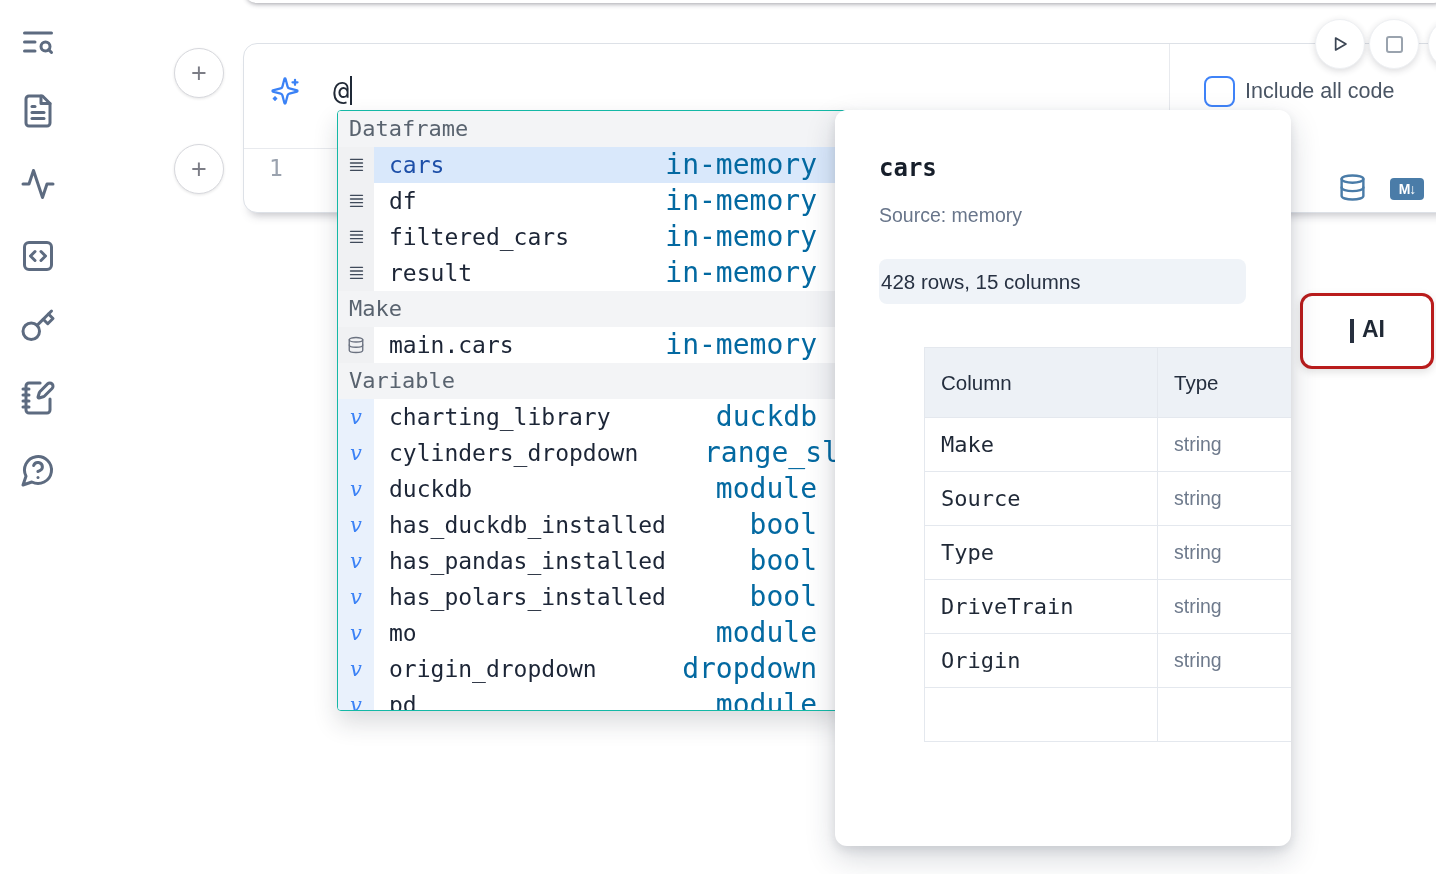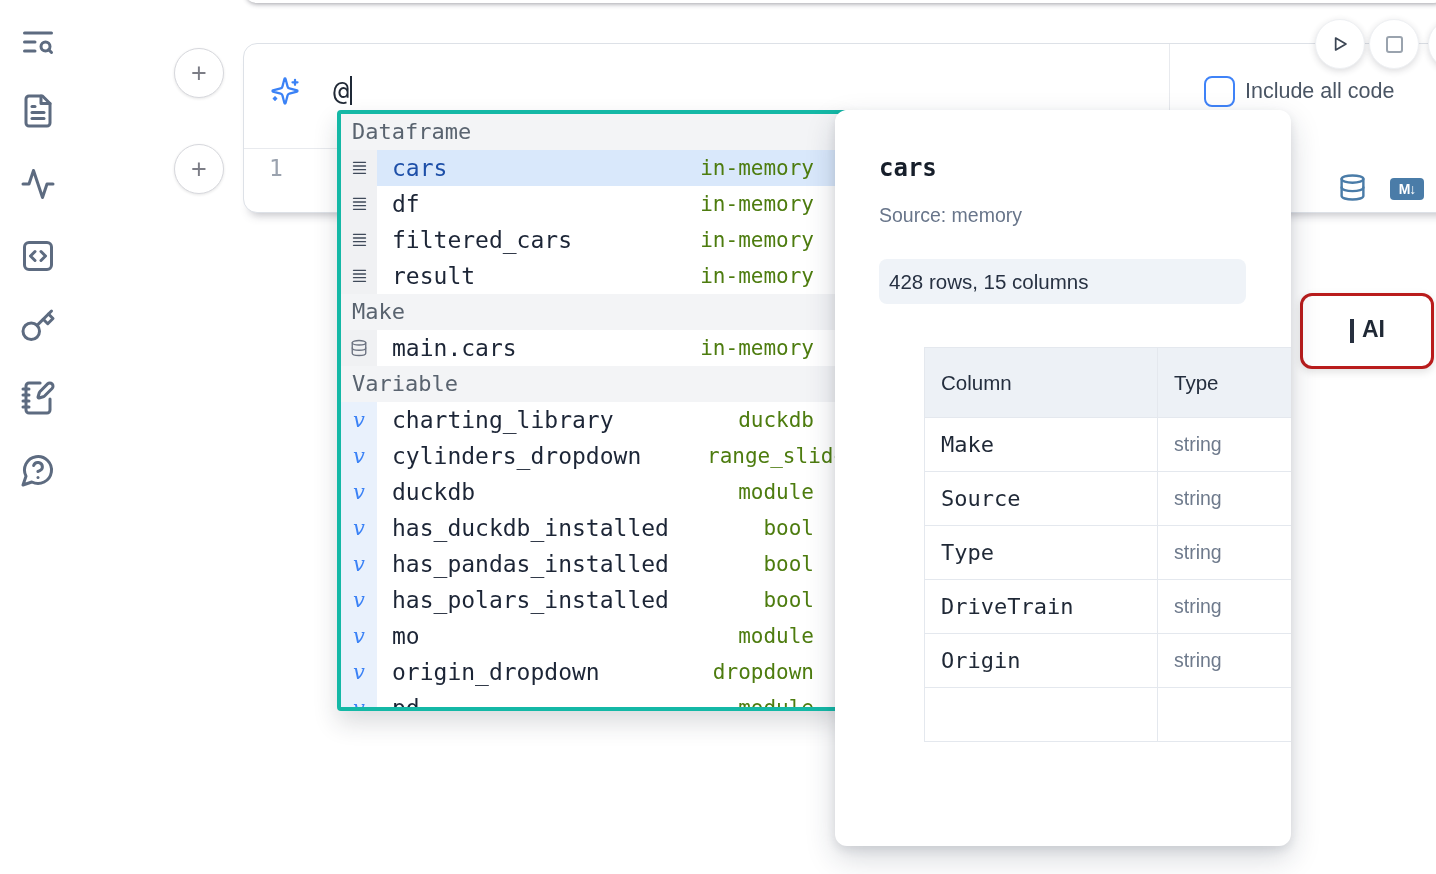--- a/index.html
+++ b/index.html
@@ -39,48 +39,48 @@
     letter-spacing:-1px;cursor:pointer;}
 
   
   .circ-btn{position:absolute;top:19px;width:48px;height:48px;border-radius:50%;background:#fff;
     border:1px solid #eef0f3;box-shadow:0 2px 7px rgba(30,30,45,.16);display:flex;align-items:center;
     justify-content:center;z-index:3;cursor:pointer;}
   .stop-sq{width:17px;height:17px;border:2.2px solid #9aa3ae;border-radius:3px;box-sizing:border-box;}
 
   
   .ac{position:absolute;left:337px;top:110px;width:510px;height:601px;background:#fff;
-    border:4px solid #14b8a6;border-radius:4px;box-shadow:0 12px 24px rgba(30,35,50,.16);
+    border:1px solid #14b8a6;border-radius:4px;box-shadow:0 12px 24px rgba(30,35,50,.16);
     overflow:hidden;z-index:4;box-sizing:border-box;}
   .ac-hdr{height:36px;line-height:36px;background:#f3f4f6;color:#59636f;font-size:22px;
     padding-left:11px;font-family:"DejaVu Sans Mono",monospace;}
   .ac-row{height:36px;display:flex;cursor:pointer;}
   .gut{width:36px;display:flex;align-items:center;justify-content:center;flex:none;}
   .g-df{background:#f0f1f3;}
   .g-var{background:#e9f1fc;}
   .ac-main{flex:1;position:relative;height:36px;}
   .ac-main.sel{background:#d9e8fb;}
   .nm{position:absolute;left:15px;top:0;line-height:36px;font-size:23px;color:#1c2536;
     font-family:"DejaVu Sans Mono",monospace;white-space:pre;}
   .sel .nm{color:#1d4fa8;}
-  .tp{position:absolute;right:29px;top:0;line-height:36px;font-size:21px;color:#4d7c0f;
+  .tp{position:absolute;right:29px;top:0;line-height:36px;font-size:28px;color:#0369a1;
     font-family:"DejaVu Sans Mono",monospace;white-space:pre;}
   .tp.ovf{right:auto;left:330px;}
   .rows-ic{width:19px;height:16px;color:#3f4a5a;}
   .db-ic-sm{width:18px;height:20px;color:#6b7280;}
   .v-ic{font-family:"DejaVu Serif",serif;font-style:italic;font-size:21px;color:#3b82f6;line-height:1;}
 
   
   .panel{position:absolute;left:835px;top:110px;width:456px;height:736px;background:#fff;border-radius:12px;
     box-shadow:0 4px 10px rgba(30,40,60,.10),0 12px 30px rgba(30,40,60,.18);z-index:5;overflow:hidden;}
   .pv-title{position:absolute;left:44px;top:44px;font-size:24px;font-weight:bold;color:#161e2a;
     font-family:"DejaVu Sans Mono",monospace;}
   .pv-src{position:absolute;left:44px;top:94px;font-size:19.5px;color:#68758a;}
   .pv-badge{position:absolute;left:44px;top:149px;width:367px;height:45px;background:#eff3f8;border-radius:8px;
-    box-sizing:border-box;padding-left:10px;line-height:45px;font-size:20.5px;color:#273142;}
+    box-sizing:border-box;padding-left:2px;line-height:45px;font-size:20.5px;color:#273142;}
   .pv-tblwrap{position:absolute;left:44px;top:237px;width:367px;height:466px;overflow:hidden;margin-left:45px;}
   table.pv{border-collapse:collapse;width:367px;table-layout:fixed;}
   table.pv td,table.pv th{border:1px solid #e4e8ee;box-sizing:border-box;padding:0 0 0 16px;text-align:left;}
   table.pv th{height:70px;background:#edf1f6;font-size:20.5px;font-weight:normal;color:#242e3e;}
   table.pv td{height:54px;background:#fff;}
   td.cname{font-family:"DejaVu Sans Mono",monospace;font-size:22px;color:#1f2836;}
   td.ctype{font-size:19.5px;color:#6e7a8c;}
   .colA{width:233px;} .colB{width:134px;}
 
   

